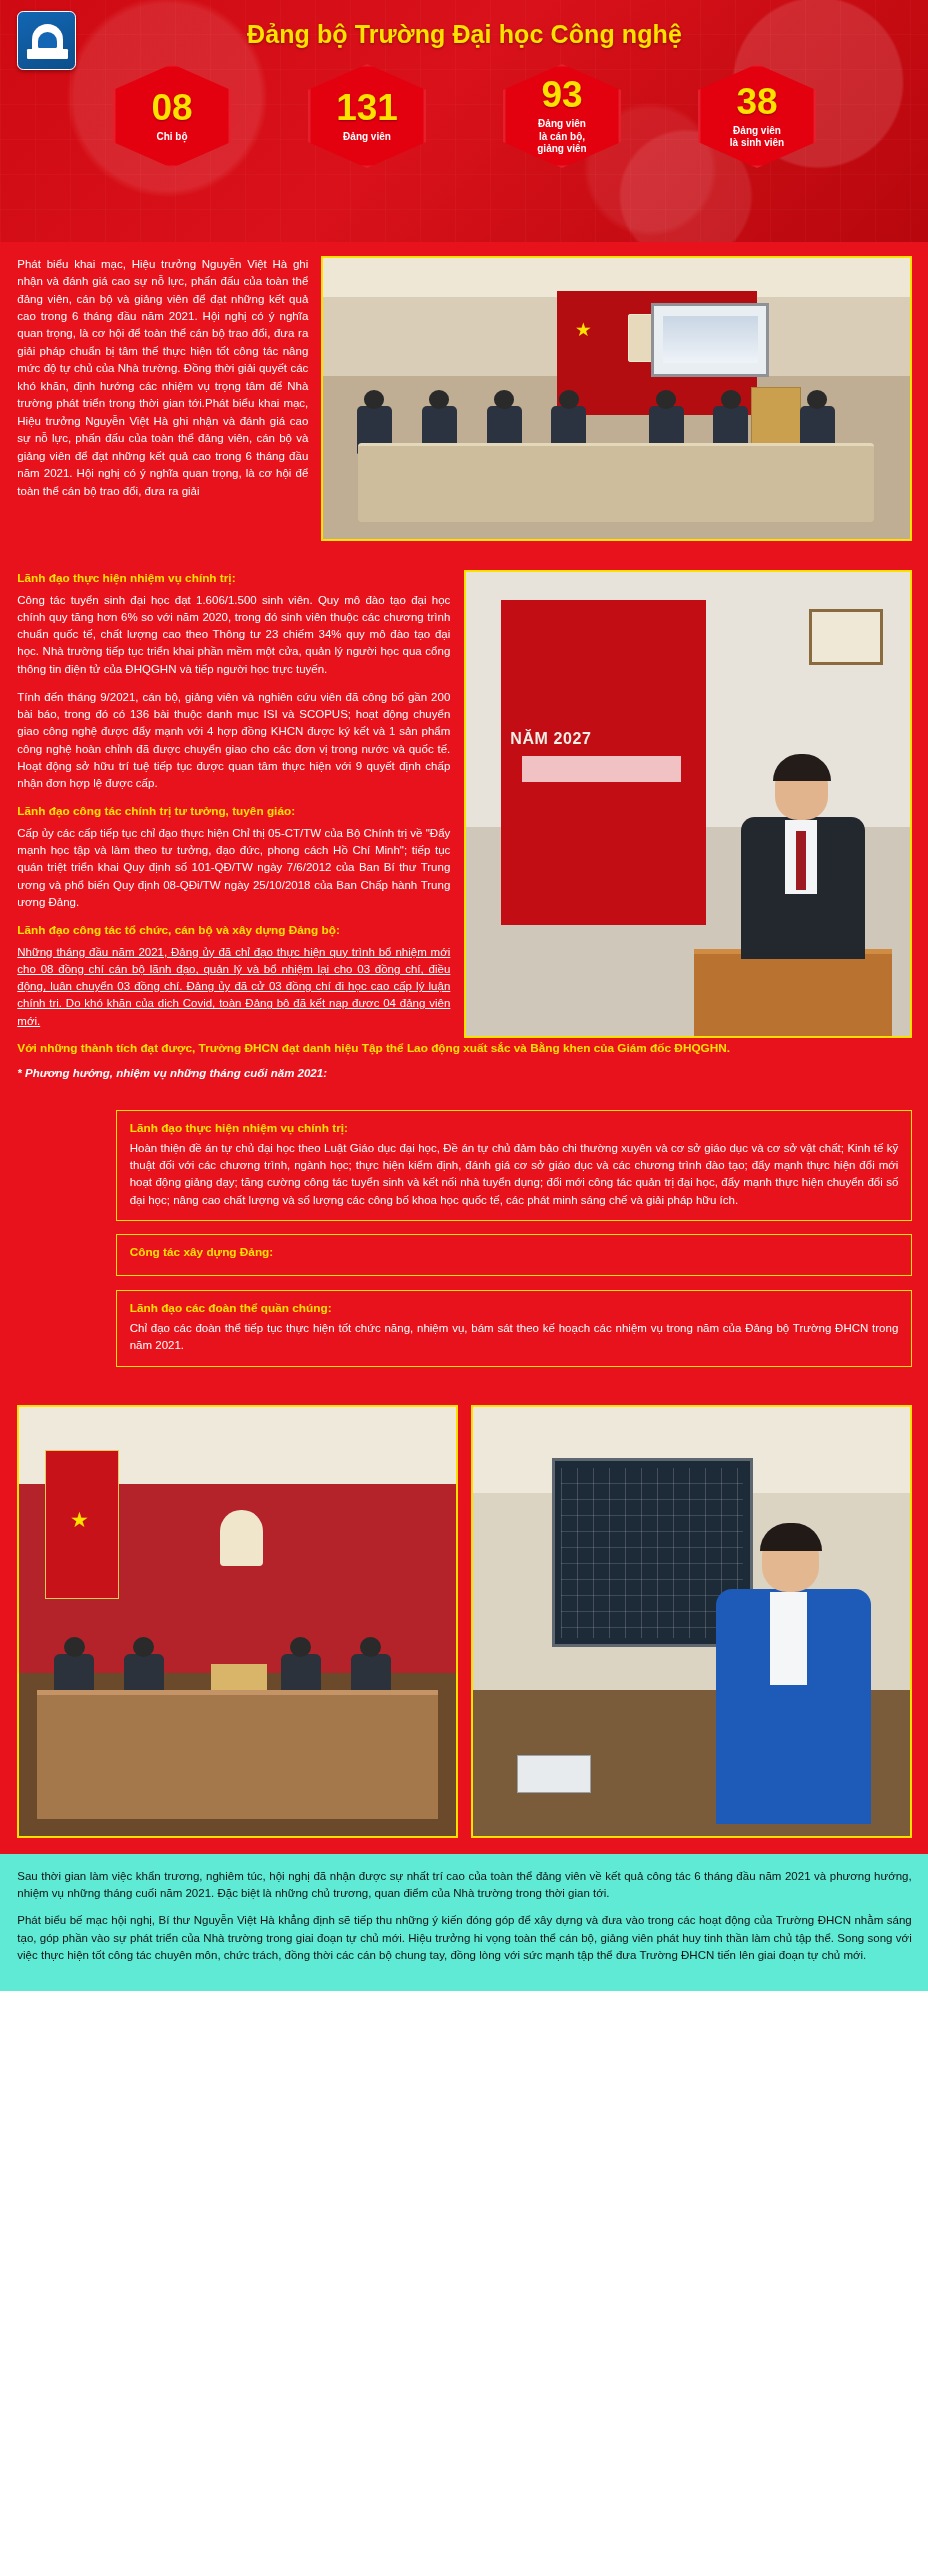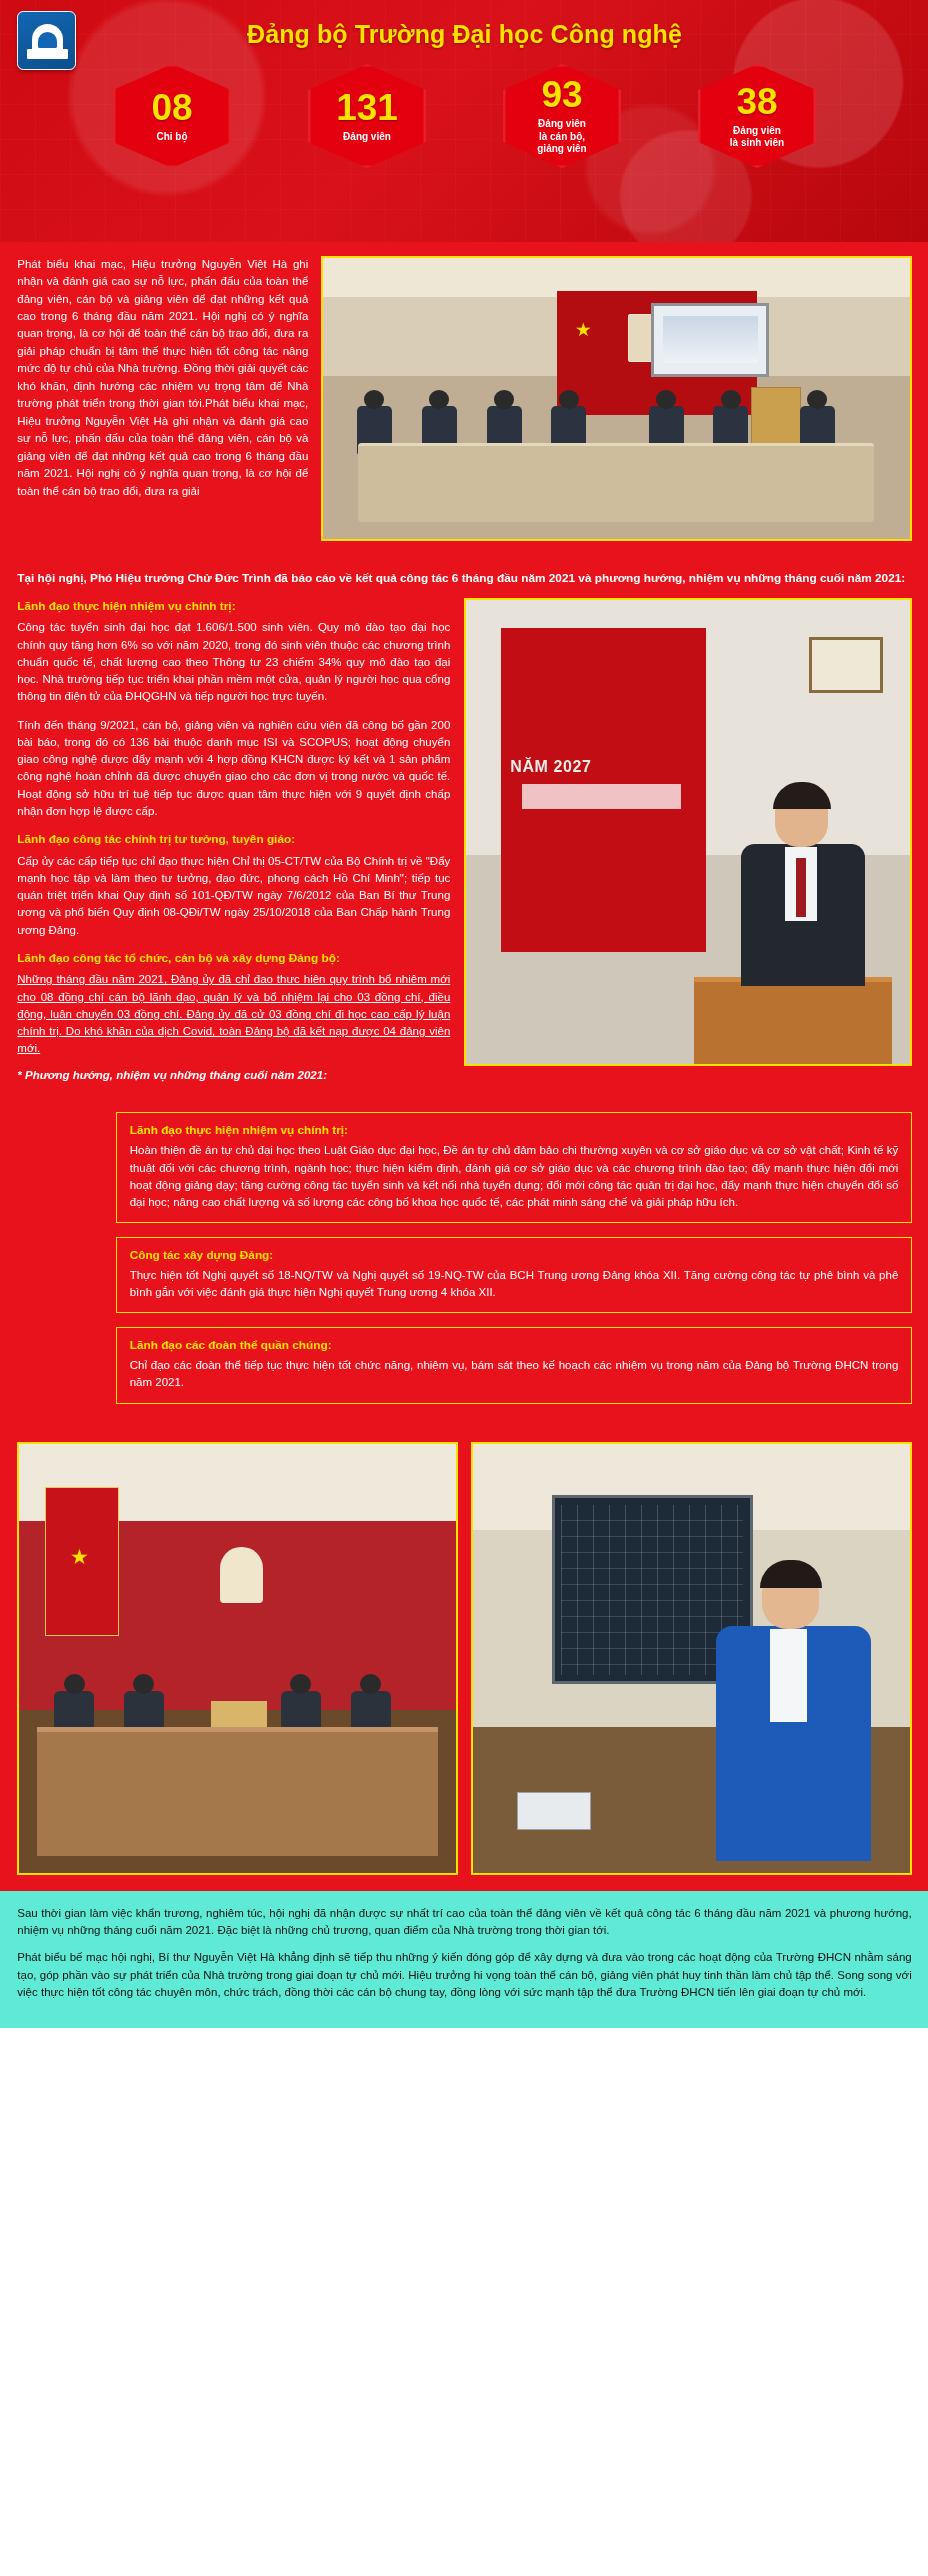--- a/index.html
+++ b/index.html
@@ -402,21 +402,20 @@
                 <i class="head"></i>
               </div>
           </div>
           <div class="table"></div>
         </div>
       </div>
     </div>
   </div>
 
   <div class="block2">
-    <div class="b2-intro">Tại hội nghị, Phó Hiệu trưởng Chử Đức Trình đã báo cáo về kết quả công tác 6 tháng đầu năm 2021 và phương hướng, nhiệm vụ những tháng cuối năm 2021:</div>
     <div class="b2-grid">
       <div class="b2-left">
         <h3 class="h-yellow">Lãnh đạo thực hiện nhiệm vụ chính trị:</h3>
         <p class="p-white">Công tác tuyển sinh đại học đạt 1.606/1.500 sinh viên. Quy mô đào tạo đại học chính quy tăng hơn 6% so với năm 2020, trong đó sinh viên thuộc các chương trình chuẩn quốc tế, chất lượng cao theo Thông tư 23 chiếm 34% quy mô đào tạo đại học. Nhà trường tiếp tục triển khai phần mềm một cửa, quản lý người học qua cổng thông tin điện tử của ĐHQGHN và tiếp người học trực tuyến.</p>
         <p class="p-white">Tính đến tháng 9/2021, cán bộ, giảng viên và nghiên cứu viên đã công bố gần 200 bài báo, trong đó có 136 bài thuộc danh mục ISI và SCOPUS; hoạt động chuyển giao công nghệ được đẩy mạnh với 4 hợp đồng KHCN được ký kết và 1 sản phẩm công nghệ hoàn chỉnh đã được chuyển giao cho các đơn vị trong nước và quốc tế. Hoạt động sở hữu trí tuệ tiếp tục được quan tâm thực hiện với 9 quyết định chấp nhận đơn hợp lệ được cấp.</p>
 
         <h3 class="h-yellow">Lãnh đạo công tác chính trị tư tưởng, tuyên giáo:</h3>
         <p class="p-white">Cấp ủy các cấp tiếp tục chỉ đạo thực hiện Chỉ thị 05-CT/TW của Bộ Chính trị về "Đẩy mạnh học tập và làm theo tư tưởng, đạo đức, phong cách Hồ Chí Minh"; tiếp tục quán triệt triển khai Quy định số 101-QĐ/TW ngày 7/6/2012 của Ban Bí thư Trung ương và phổ biến Quy định 08-QĐi/TW ngày 25/10/2018 của Ban Chấp hành Trung ương Đảng.</p>
 
         <h3 class="h-yellow">Lãnh đạo công tác tổ chức, cán bộ và xây dựng Đảng bộ:</h3>
@@ -431,32 +430,32 @@
           <div class="person">
             <div class="body"></div>
             <div class="shirt"></div>
             <div class="tie"></div>
             <div class="head"></div>
             <div class="hair"></div>
           </div>
         </div>
       </div>
     </div>
+    <div class="b2-highlight">Với những thành tích đạt được, Trường ĐHCN đạt danh hiệu Tập thể Lao động xuất sắc và Bằng khen của Giám đốc ĐHQGHN.</div>
     <div class="b2-note">* Phương hướng, nhiệm vụ những tháng cuối năm 2021:</div>
   </div>
 
   <div class="block3">
     <div class="cards-inset">
       <div class="card">
         <div class="card-title">Lãnh đạo thực hiện nhiệm vụ chính trị:</div>
         <div class="card-body">Hoàn thiện đề án tự chủ đại học theo Luật Giáo dục đại học, Đề án tự chủ đảm bảo chi thường xuyên và cơ sở giáo dục và cơ sở vật chất; Kinh tế kỹ thuật đối với các chương trình, ngành học; thực hiện kiểm định, đánh giá cơ sở giáo dục và các chương trình đào tạo; đẩy mạnh thực hiện đổi mới hoạt động giảng dạy; tăng cường công tác tuyển sinh và kết nối nhà tuyển dụng; đổi mới công tác quản trị đại học, đẩy mạnh thực hiện chuyển đổi số đại học; nâng cao chất lượng và số lượng các công bố khoa học quốc tế, các phát minh sáng chế và giải pháp hữu ích.</div>
       </div>
       <div class="card">
         <div class="card-title">Công tác xây dựng Đảng:</div>
-        <div class="card-body">Thực hiện tốt Nghị quyết số 18-NQ/TW và Nghị quyết số 19-NQ-TW của BCH Trung ương Đảng khóa XII. Tăng cường công tác tự phê bình và phê bình gắn với việc đánh giá thực hiện Nghị quyết Trung ương 4 khóa XII.</div>
       </div>
       <div class="card">
         <div class="card-title">Lãnh đạo các đoàn thể quần chúng:</div>
         <div class="card-body">Chỉ đạo các đoàn thể tiếp tục thực hiện tốt chức năng, nhiệm vụ, bám sát theo kế hoạch các nhiệm vụ trong năm của Đảng bộ Trường ĐHCN trong năm 2021.</div>
       </div>
     </div>
   </div>
 
   <div class="block4">
     <div class="photo2 ph-a">

